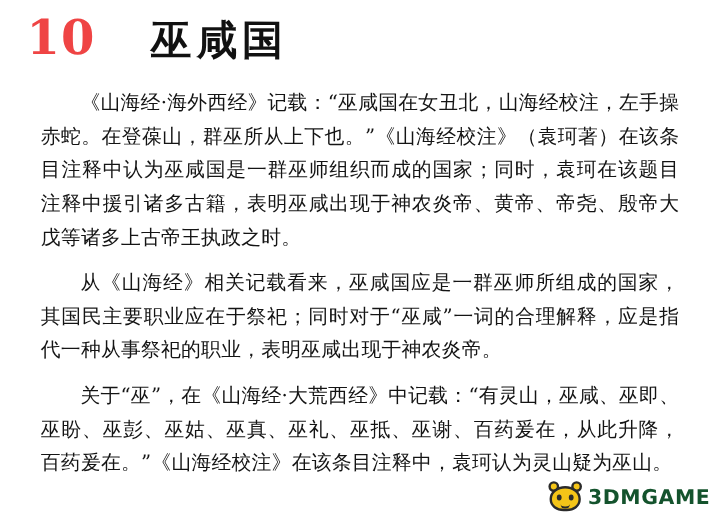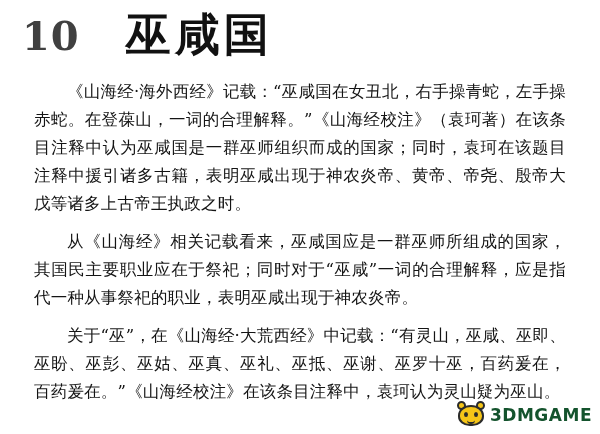--- a/index.html
+++ b/index.html
@@ -25,26 +25,26 @@
   .title-row {
     display: flex;
     align-items: baseline;
     padding: 10px 0 0 22px;
   }
   .title-num {
     font-family: "DejaVu Serif", "Liberation Serif", serif;
     font-size: 40px;
     font-weight: bold;
     letter-spacing: 1px;
-    color: #404040;
+    color: #ef4444;
     line-height: 1.1;
   }
   .title-text {
     font-family: "DejaVu Sans", "Liberation Sans", sans-serif;
-    font-size: 45px;
+    font-size: 34px;
     font-weight: bold;
     color: #111;
     margin-left: 46px;
     letter-spacing: 4px;
     line-height: 1.1;
   }
   .body-area {
     padding: 18px 34px 0 34px;
   }
   p.para {
@@ -126,23 +126,23 @@
 <body>
 
 <div class="page">
 
   <div class="title-row">
     <span class="title-num">10</span>
     <span class="title-text">巫咸国</span>
   </div>
 
   <div class="body-area">
-    <p class="para">《山海经·海外西经》记载：“巫咸国在女丑北，右手操青蛇，左手操赤蛇。在登葆山，一词的合理解释。”《山海经校注》（袁珂著）在该条目注释中认为巫咸国是一群巫师组织而成的国家；同时，袁珂在该题目注释中援引诸多古籍，表明巫咸出现于神农炎帝、黄帝、帝尧、殷帝大戊等诸多上古帝王执政之时。</p>
+    <p class="para">《山海经·海外西经》记载：“巫咸国在女丑北，山海经校注，左手操赤蛇。在登葆山，群巫所从上下也。”《山海经校注》（袁珂著）在该条目注释中认为巫咸国是一群巫师组织而成的国家；同时，袁珂在该题目注释中援引诸多古籍，表明巫咸出现于神农炎帝、黄帝、帝尧、殷帝大戊等诸多上古帝王执政之时。</p>
     <p class="para">从《山海经》相关记载看来，巫咸国应是一群巫师所组成的国家，其国民主要职业应在于祭祀；同时对于“巫咸”一词的合理解释，应是指代一种从事祭祀的职业，表明巫咸出现于神农炎帝。</p>
-    <p class="para">关于“巫”，在《山海经·大荒西经》中记载：“有灵山，巫咸、巫即、巫盼、巫彭、巫姑、巫真、巫礼、巫抵、巫谢、巫罗十巫，百药爰在，百药爰在。”《山海经校注》在该条目注释中，袁珂认为灵山疑为巫山。</p>
+    <p class="para">关于“巫”，在《山海经·大荒西经》中记载：“有灵山，巫咸、巫即、巫盼、巫彭、巫姑、巫真、巫礼、巫抵、巫谢、百药爰在，从此升降，百药爰在。”《山海经校注》在该条目注释中，袁珂认为灵山疑为巫山。</p>
   </div>
 
   <div class="watermark">
     <span class="wm-logo">
       <span class="ear-l"></span>
       <span class="ear-r"></span>
       <span class="head"></span>
       <span class="eye-l"></span>
       <span class="eye-r"></span>
       <span class="mouth"></span>

